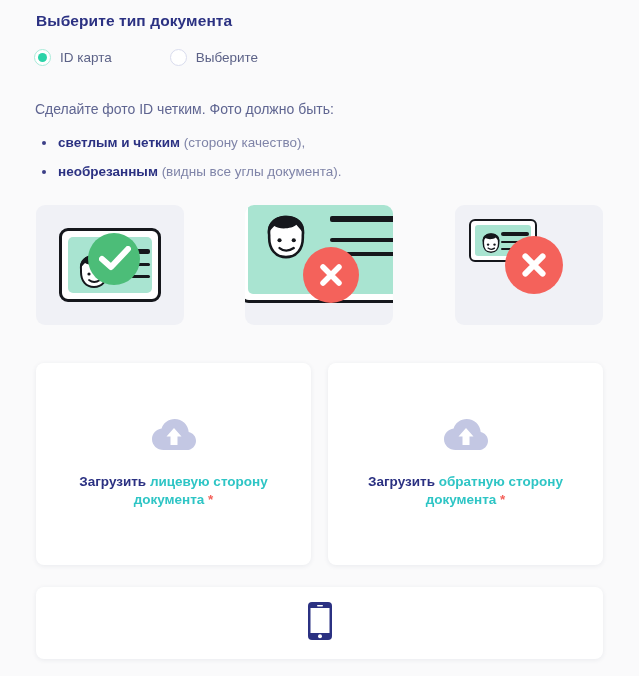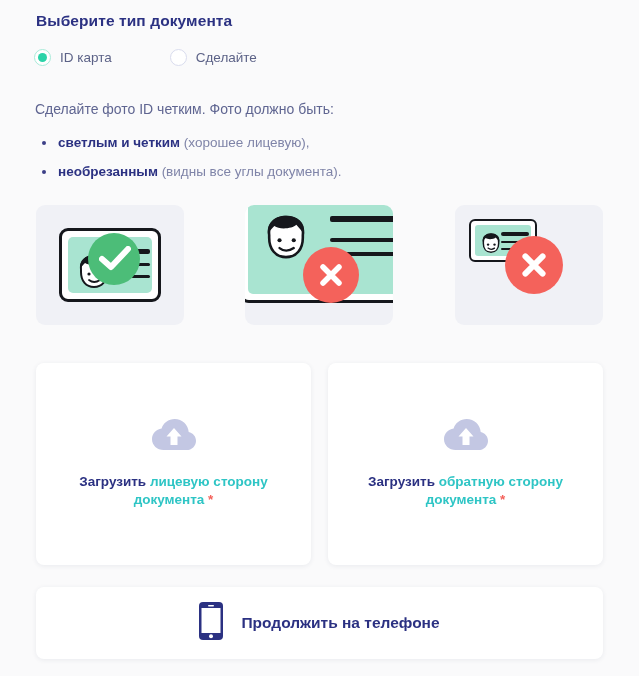--- a/index.html
+++ b/index.html
@@ -273,28 +273,28 @@
 
   <div class="section-title">Выберите тип документа</div>
 
   <div class="radio-group">
     <label class="radio-option">
       <span class="radio-mark on"></span>
       <span class="radio-label">ID карта</span>
     </label>
     <label class="radio-option">
       <span class="radio-mark off"></span>
-      <span class="radio-label">Сделайте</span>
+      <span class="radio-label">Выберите</span>
     </label>
   </div>
 
   <div class="instructions">Сделайте фото ID четким. Фото должно быть:</div>
   <ul class="bullets">
     <li>
-      <b>светлым и четким</b><span> (хорошее лицевую),</span>
+      <b>светлым и четким</b><span> (сторону качество),</span>
     </li>
     <li>
       <b>необрезанным</b><span> (видны все углы документа).</span>
     </li>
   </ul>
 
   <div class="examples">
 
     <div class="ex-card good">
       <div class="idcard">
@@ -389,16 +389,15 @@
 
   <div class="phone-bar">
     <span>
       <svg width="24" height="38" viewBox="0 0 24 38">
         <rect x="0" y="0" width="24" height="38" rx="4" fill="#2b3182"></rect>
         <rect x="2.5" y="6" width="19" height="25" fill="#ffffff"></rect>
         <rect x="9" y="3" width="6" height="1.6" rx="0.8" fill="#ffffff"></rect>
         <circle cx="12" cy="34.2" r="2" fill="#ffffff"></circle>
       </svg>
     </span>
-    <span class="phone-label">Продолжить на телефоне</span>
   </div>
 
 </div>
 
 </body></html>

